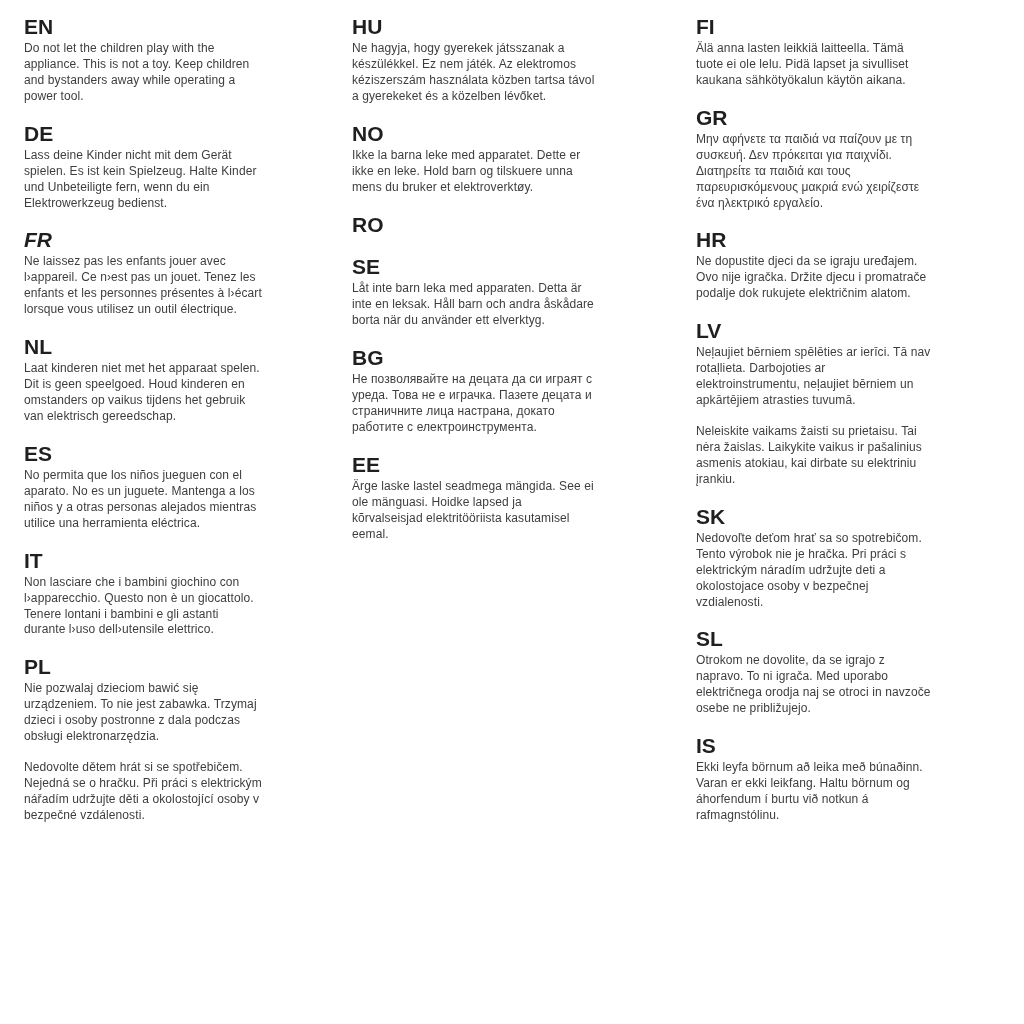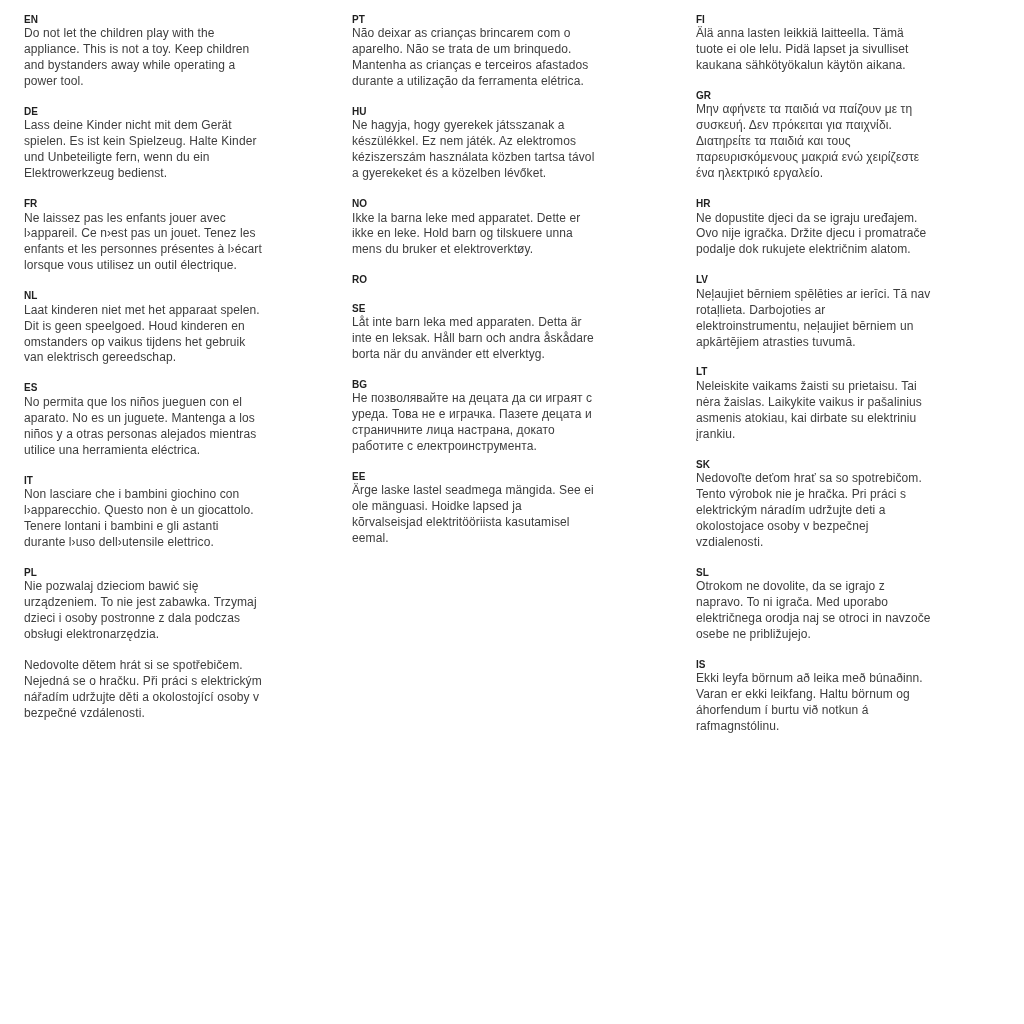--- a/index.html
+++ b/index.html
@@ -22,26 +22,27 @@
     grid-template-columns: 328px 344px 1fr;
   }
   .col {
     box-sizing: border-box;
     padding-right: 10px;
   }
   .lang-section {
     margin: 0 0 15px 0;
   }
   .lang-code {
-    font-size: 10px;
+    font-size: 21px;
     line-height: 1.33;
     font-weight: 700;
     color: #1f1f1f;
   }
   .lang-code.italic {
+    font-style: italic;
   }
   .lang-text {
     margin: 0;
     font-size: 12px;
     line-height: 1.33;
     color: #3d3d3d;
     white-space: pre-line;
     letter-spacing: 0.1px;
   }
 </style>
@@ -101,27 +102,20 @@
       </section>
       <section class="lang-section">
         <p class="lang-text">Nedovolte dětem hrát si se spotřebičem.
 Nejedná se o hračku. Při práci s elektrickým
 nářadím udržujte děti a okolostojící osoby v
 bezpečné vzdálenosti.</p>
       </section>
     </div>
   <div class="col">
       <section class="lang-section">
-        <div class="lang-code">PT</div>
-        <p class="lang-text">Não deixar as crianças brincarem com o
-aparelho. Não se trata de um brinquedo.
-Mantenha as crianças e terceiros afastados
-durante a utilização da ferramenta elétrica.</p>
-      </section>
-      <section class="lang-section">
         <div class="lang-code">HU</div>
         <p class="lang-text">Ne hagyja, hogy gyerekek játsszanak a
 készülékkel. Ez nem játék. Az elektromos
 kéziszerszám használata közben tartsa távol
 a gyerekeket és a közelben lévőket.</p>
       </section>
       <section class="lang-section">
         <div class="lang-code">NO</div>
         <p class="lang-text">Ikke la barna leke med apparatet. Dette er
 ikke en leke. Hold barn og tilskuere unna
@@ -173,21 +167,20 @@
 podalje dok rukujete električnim alatom.</p>
       </section>
       <section class="lang-section">
         <div class="lang-code">LV</div>
         <p class="lang-text">Neļaujiet bērniem spēlēties ar ierīci. Tā nav
 rotaļlieta. Darbojoties ar
 elektroinstrumentu, neļaujiet bērniem un
 apkārtējiem atrasties tuvumā.</p>
       </section>
       <section class="lang-section">
-        <div class="lang-code">LT</div>
         <p class="lang-text">Neleiskite vaikams žaisti su prietaisu. Tai
 nėra žaislas. Laikykite vaikus ir pašalinius
 asmenis atokiau, kai dirbate su elektriniu
 įrankiu.</p>
       </section>
       <section class="lang-section">
         <div class="lang-code">SK</div>
         <p class="lang-text">Nedovoľte deťom hrať sa so spotrebičom.
 Tento výrobok nie je hračka. Pri práci s
 elektrickým náradím udržujte deti a

